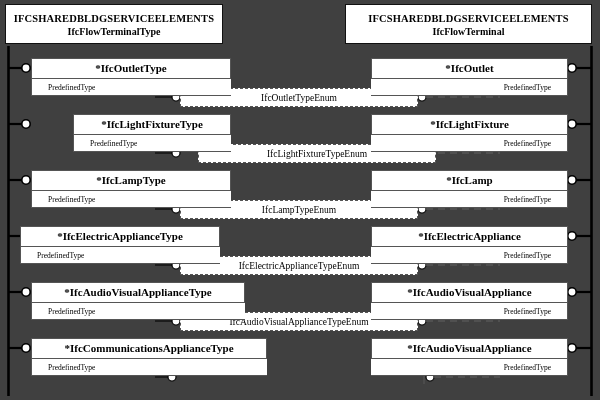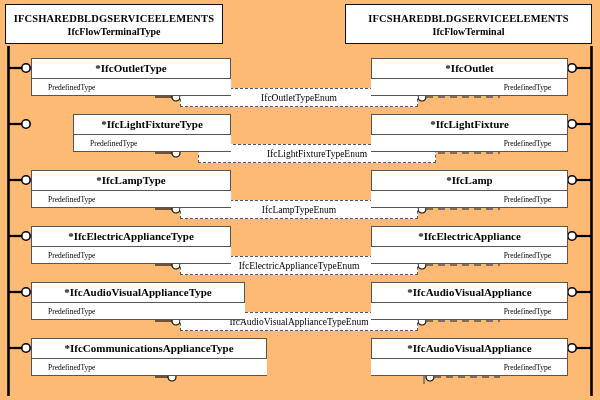--- a/index.html
+++ b/index.html
@@ -5,21 +5,21 @@
 <style>
   html, body {
     margin: 0;
     padding: 0;
     background: #ffffff;
   }
   #canvas {
     position: relative;
     width: 600px;
     height: 400px;
-    background: #fdba74;
+    background: #404040;
     font-family: "Liberation Serif", "DejaVu Serif", serif;
     overflow: hidden;
   }
   #svg-layer {
     position: absolute;
     left: 0;
     top: 0;
     width: 600px;
     height: 400px;
   }
@@ -217,21 +217,21 @@
     <div class="entity-attr">PredefinedType</div>
   </div>
   <div class="enum-box" style="left:180px; top:200px; width:238px; height:19px;">
     <span>IfcLampTypeEnum</span>
   </div>
   <div class="entity right" style="left:371px; top:170px; width:197px;">
     <div class="entity-name">*IfcLamp</div>
     <div class="entity-attr">PredefinedType</div>
   </div>
 
-  <div class="entity left" style="left:31px; top:226px; width:200px;">
+  <div class="entity left" style="left:20px; top:226px; width:200px;">
     <div class="entity-name">*IfcElectricApplianceType</div>
     <div class="entity-attr">PredefinedType</div>
   </div>
   <div class="enum-box" style="left:180px; top:256px; width:238px; height:19px;">
     <span>IfcElectricApplianceTypeEnum</span>
   </div>
   <div class="entity right" style="left:371px; top:226px; width:197px;">
     <div class="entity-name">*IfcElectricAppliance</div>
     <div class="entity-attr">PredefinedType</div>
   </div>

